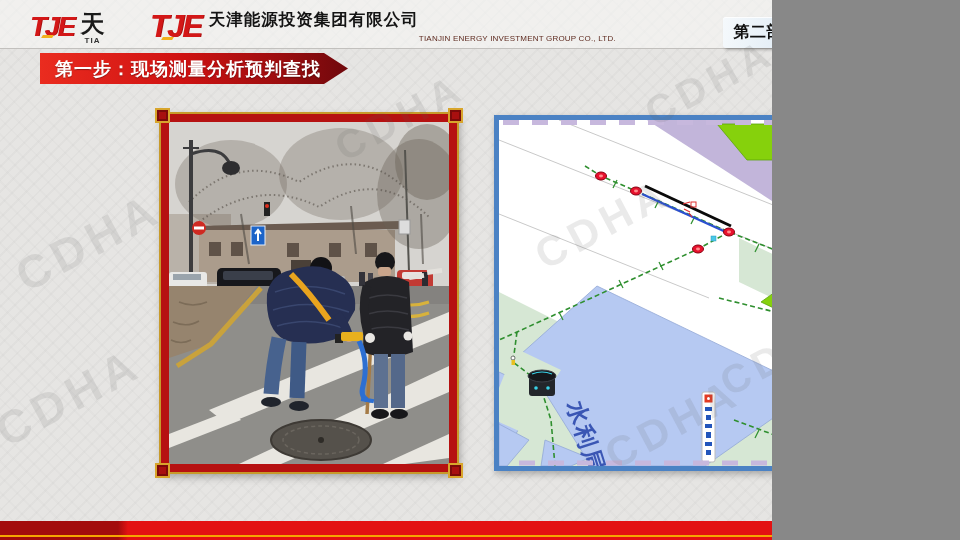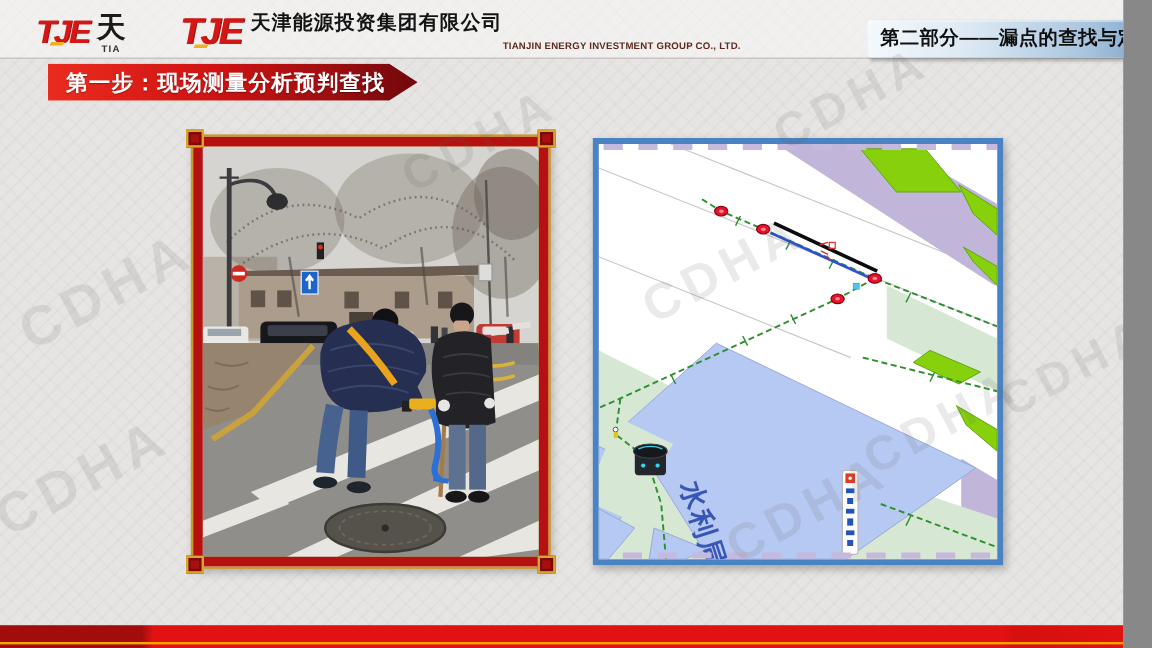--- a/index.html
+++ b/index.html
@@ -1,38 +1,38 @@
 <!DOCTYPE html>
 <html><head>
 <meta charset="utf-8">
 <style>
   html,body{margin:0;padding:0;}
   body{font-family:"Liberation Sans","DejaVu Sans",sans-serif;background:#888;}
-  .slide{position:relative;width:936px;height:540px;overflow:hidden;
+  .slide{position:relative;width:772px;height:540px;overflow:hidden;
     background:#e6e5e3;
     background-image:
       repeating-linear-gradient(135deg, rgba(140,140,140,0.06) 0 2px, rgba(0,0,0,0) 2px 9px),
       repeating-linear-gradient(45deg, rgba(160,160,160,0.05) 0 2px, rgba(0,0,0,0) 2px 11px);
   }
   .header-zone{position:absolute;left:0;top:0;width:960px;height:48px;background:rgba(250,250,248,0.55);}
   .header-rule{position:absolute;left:0;top:48px;width:960px;height:1px;background:#c2c0bd;}
 
   
   .logo-badge{position:absolute;left:30px;top:12px;display:flex;align-items:flex-start;gap:7px;}
   .tje-mark{font-style:italic;font-weight:900;font-size:27px;line-height:30px;color:#d31717;
     letter-spacing:-2px;position:relative;text-shadow:1px 0 #a80f0f;}
   .tje-mark .j-accent{position:absolute;left:12px;bottom:4px;width:11px;height:3px;background:#f2b01c;transform:skewX(-30deg);}
   .cn-block{display:flex;flex-direction:column;align-items:center;line-height:1;}
   .cn-char{font-weight:700;font-size:24px;color:#1a1a1a;}
   .cn-sub{font-size:8px;font-weight:700;color:#333;margin-top:1px;letter-spacing:1px;}
   .logo-main{position:absolute;left:150px;top:10px;display:flex;align-items:center;gap:8px;}
   .logo-main .tje-mark{font-size:31px;line-height:34px;}
   .company-lines{display:flex;flex-direction:row;line-height:1.15;}
   .company-cn{font-size:16.5px;font-weight:700;color:#141414;letter-spacing:1px;}
-  .company-en{font-size:8px;font-weight:700;color:#5e2a1f;letter-spacing:0.2px;margin-top:24px;}
+  .company-en{font-size:8px;font-weight:400;color:#5e2a1f;letter-spacing:0.2px;margin-top:24px;}
 
   
   .section-banner{position:absolute;left:723px;top:17px;width:252px;height:31px;
     background:linear-gradient(100deg,#f5f9fc 0%,#dbe8f3 35%,#a9c5df 72%,#6f9ac4 100%);
     border-radius:3px 12px 4px 3px;
     box-shadow:2px 2px 3px rgba(0,0,0,0.25), inset 0 1px 0 rgba(255,255,255,0.8);
     display:flex;align-items:center;justify-content:center;}
   .section-banner span{font-size:16px;font-weight:700;color:#101010;letter-spacing:0.5px;}
 
   

